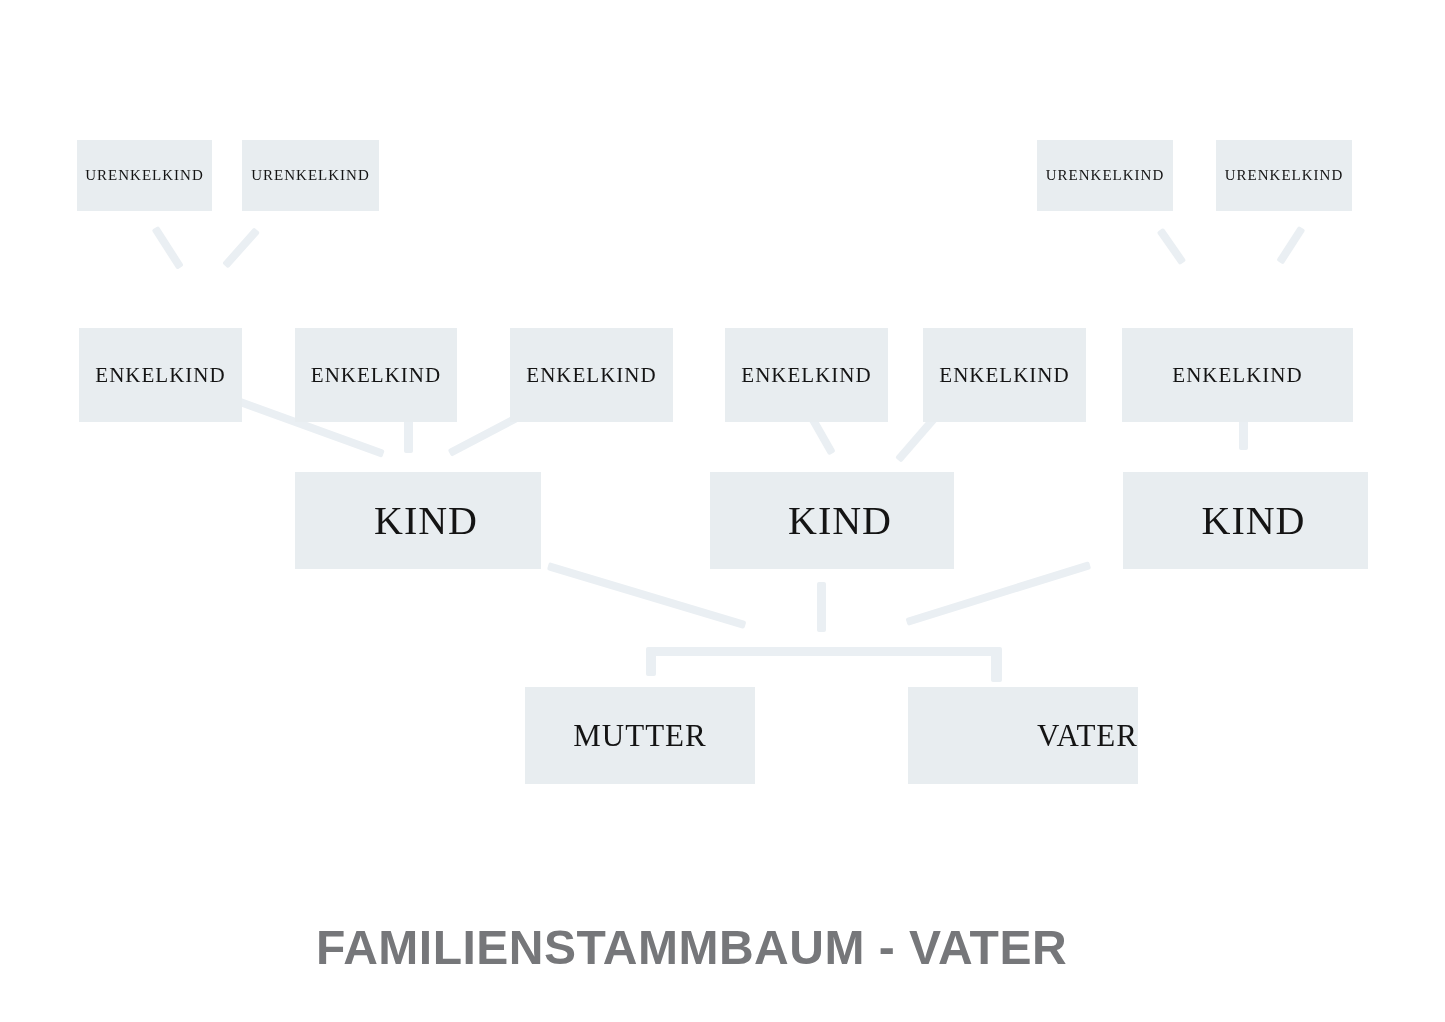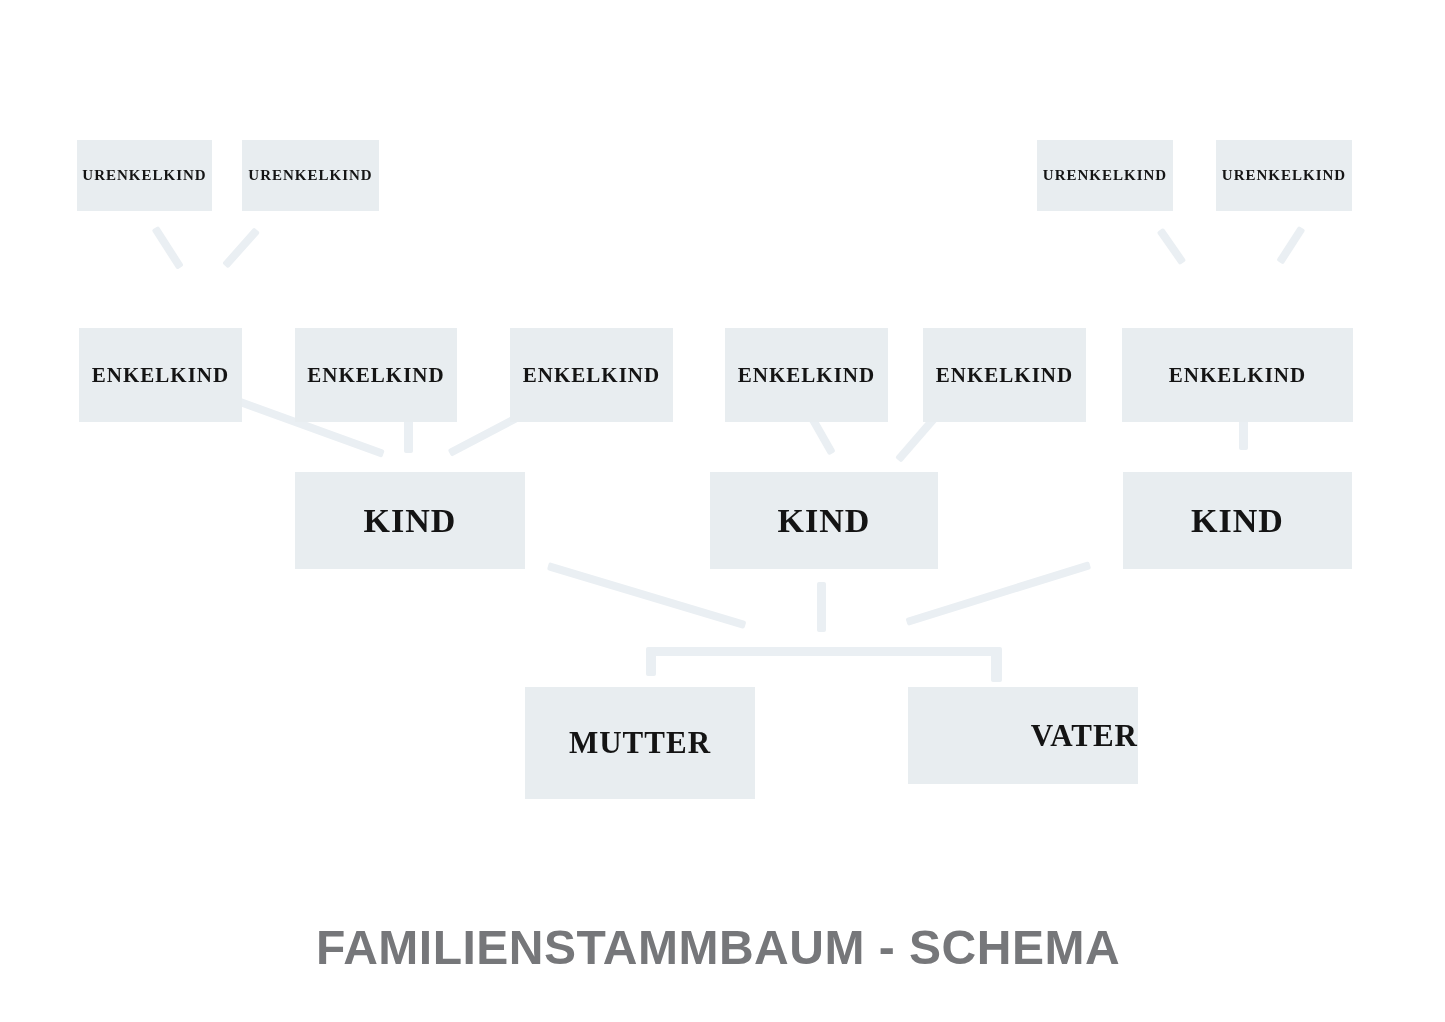--- a/index.html
+++ b/index.html
@@ -21,25 +21,24 @@
     display: flex;
     align-items: center;
     justify-content: center;
     color: #141414;
     text-align: center;
     white-space: nowrap;
   }
   .node span {
     display: block;
     letter-spacing: 1px;
-    font-weight: bold;
   }
   .gen-urenkel { font-size: 15px; }
   .gen-enkel   { font-size: 21px; margin-top: 48px; }
-  .gen-kind    { font-size: 34px; letter-spacing: 2px; }
+  .gen-kind    { font-size: 40px; letter-spacing: 2px; padding-left: 16px; }
   .gen-eltern  { font-size: 31px; letter-spacing: 2px; }
   .line {
     position: absolute;
     background: #eaeff3;
     border-radius: 2px;
   }
   .diag {
     height: 8px;
     transform-origin: 0 50%;
   }
@@ -115,22 +114,22 @@
   <div class="node gen-kind" style="left:295px; top:472px; width:230px; height:97px;">
       <span>KIND</span>
     </div>
   <div class="node gen-kind" style="left:710px; top:472px; width:228px; height:97px;">
       <span>KIND</span>
     </div>
   <div class="node gen-kind" style="left:1123px; top:472px; width:229px; height:97px;">
       <span>KIND</span>
     </div>
 
-  <div class="node gen-eltern" style="left:525px; top:687px; width:230px; height:112px;">
+  <div class="node gen-eltern" style="left:525px; top:687px; width:230px; height:97px;">
       <span>MUTTER</span>
     </div>
   <div class="node gen-eltern" style="left:908px; top:687px; width:230px; height:97px;justify-content:flex-end;">
       <span>VATER</span>
     </div>
 
-  <div class="title">FAMILIENSTAMMBAUM - SCHEMA</div>
+  <div class="title">FAMILIENSTAMMBAUM - VATER</div>
 
 </div>
 
 </body></html>

